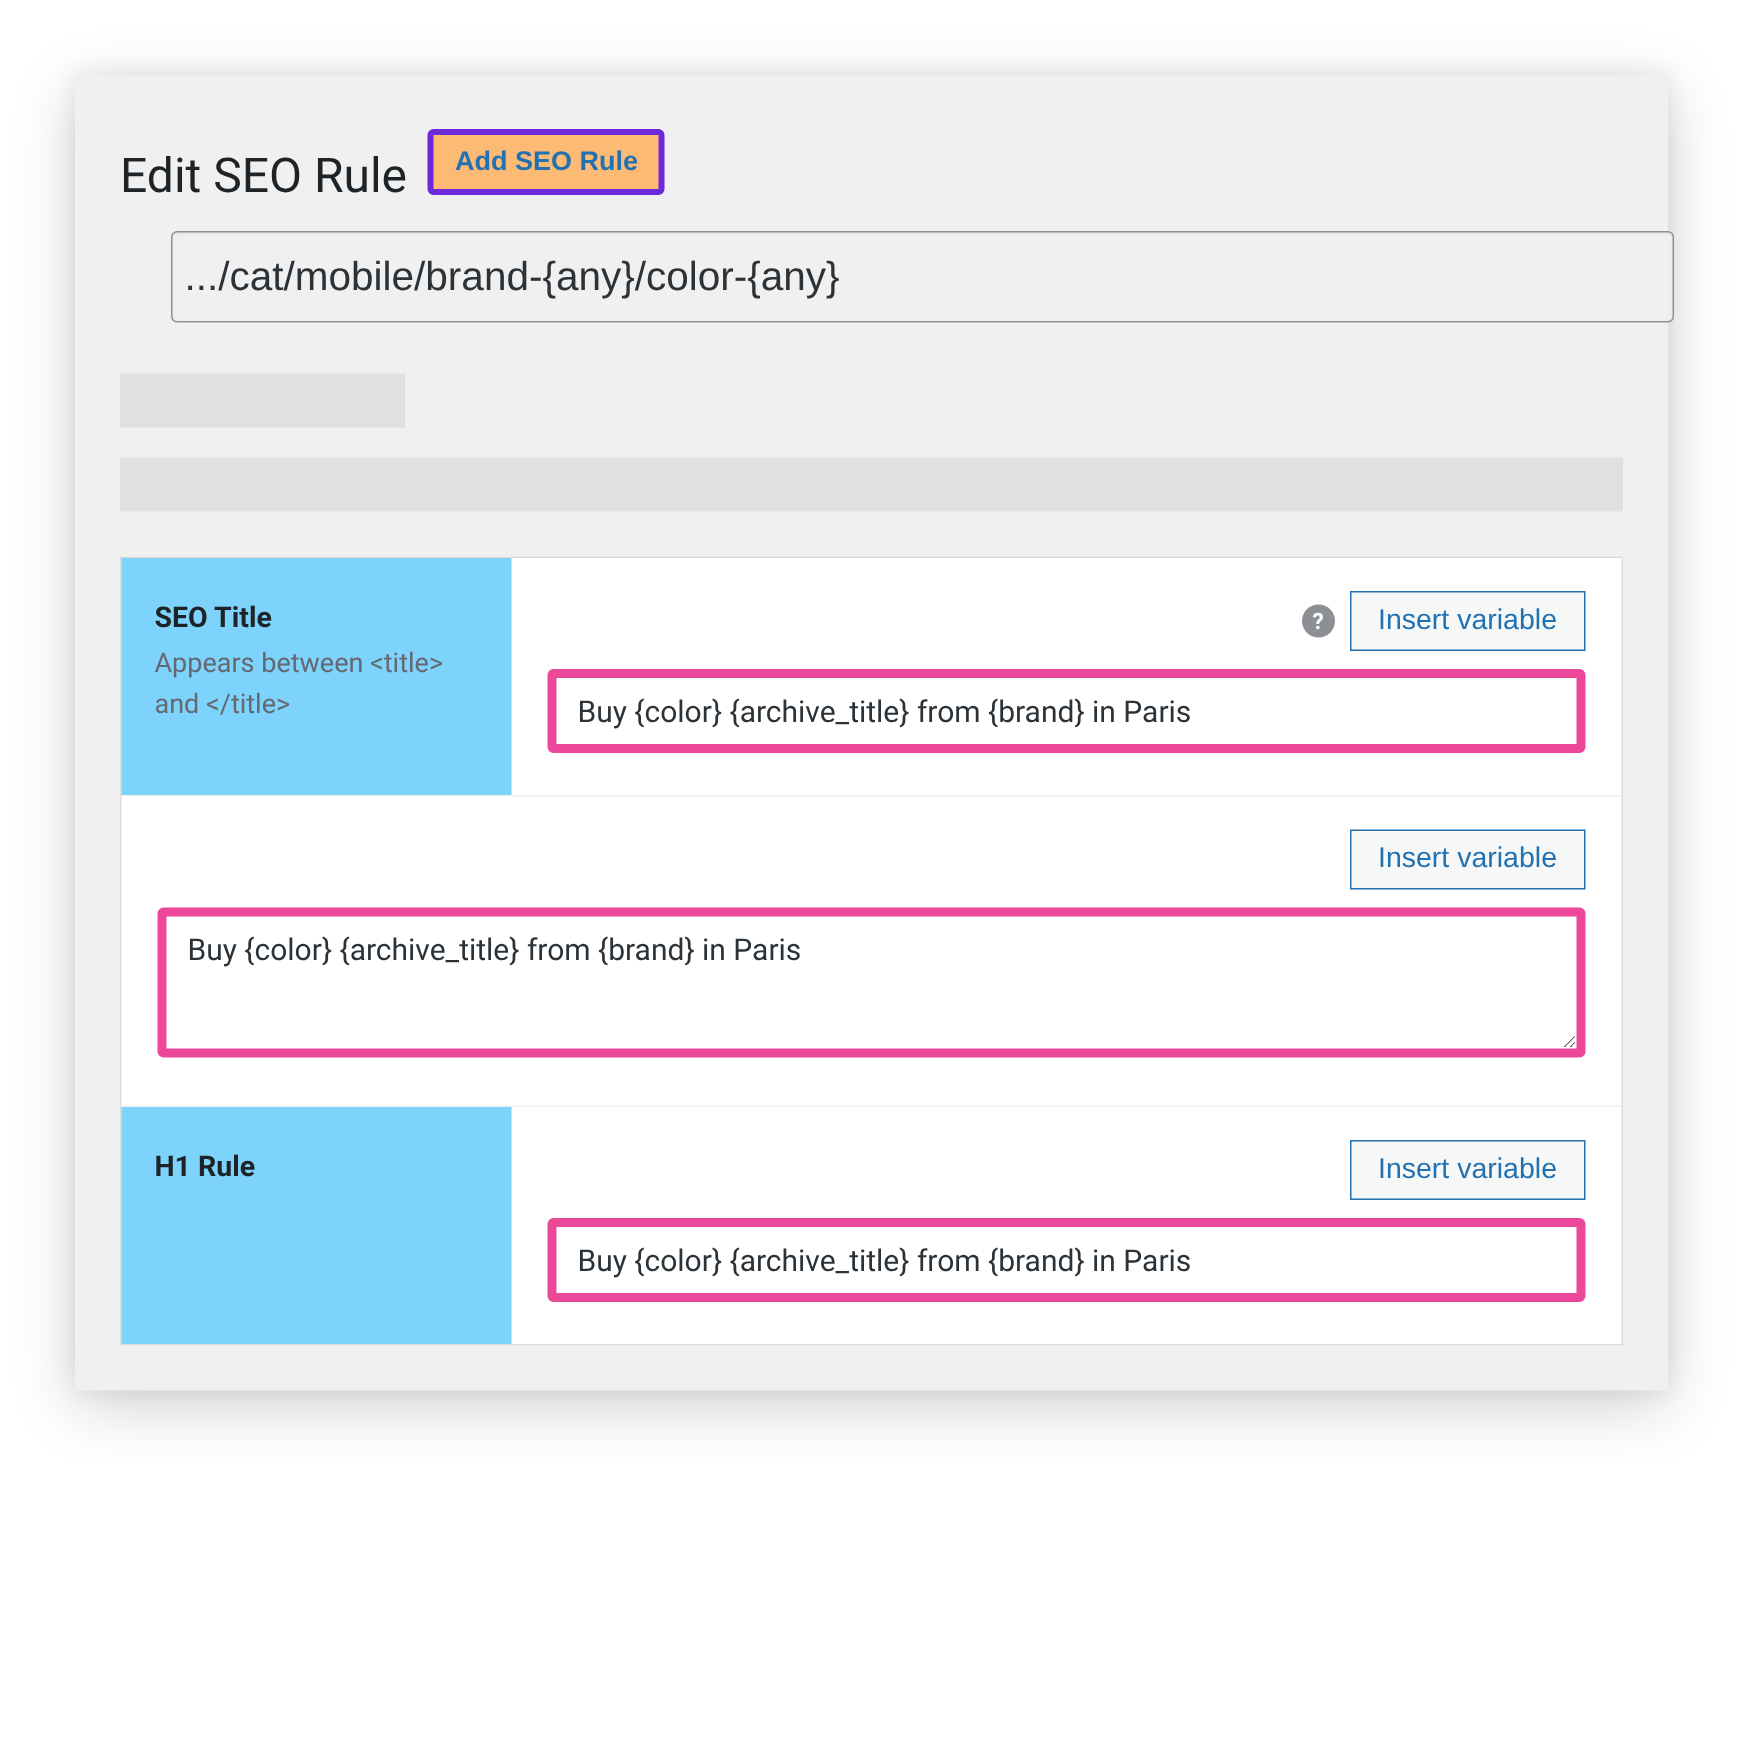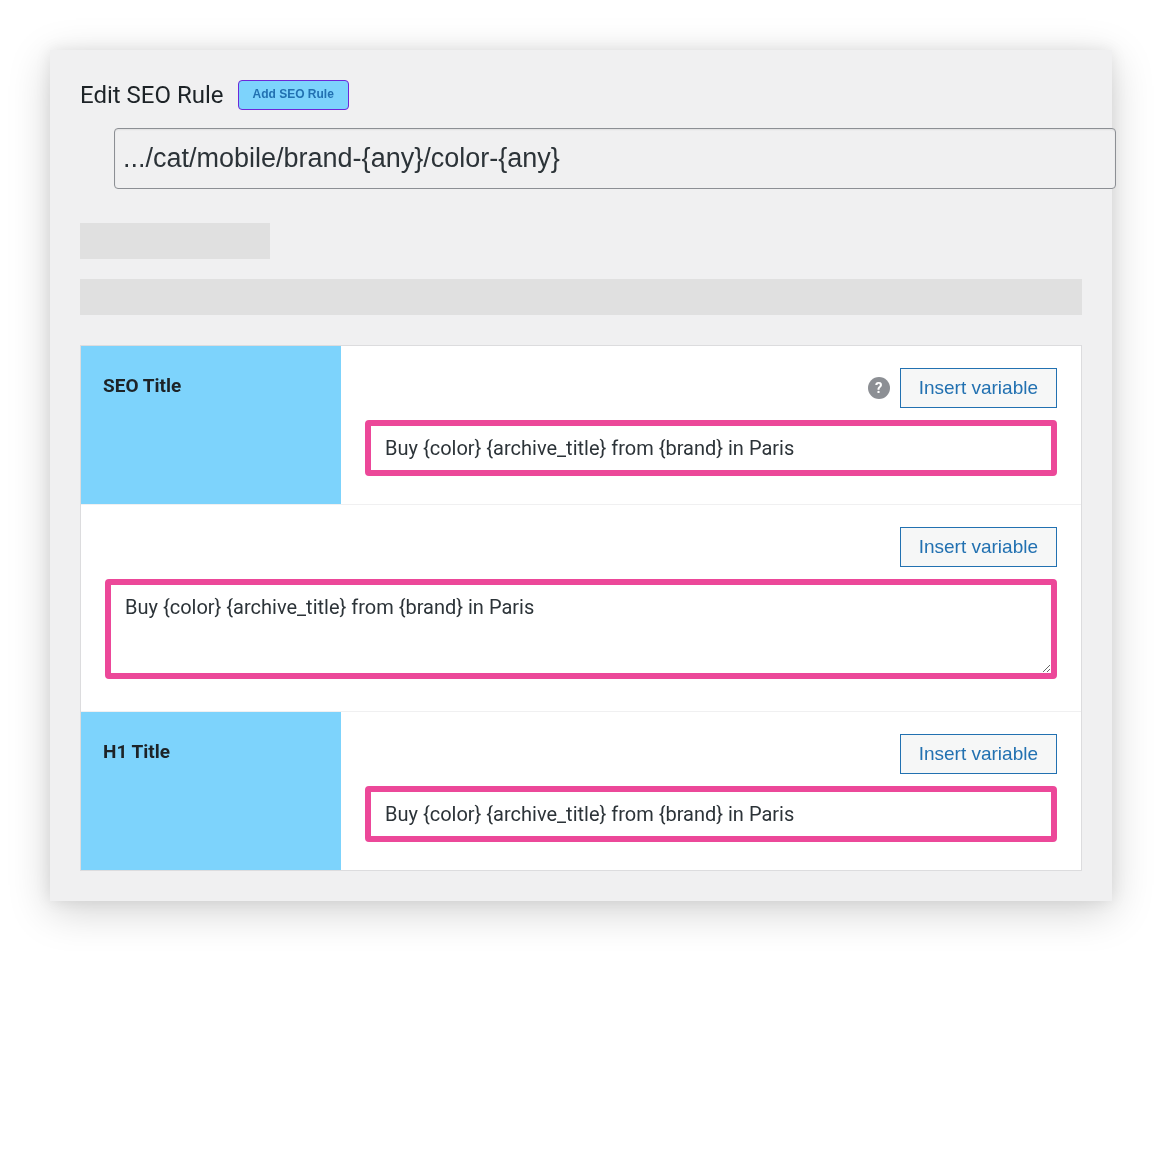--- a/index.html
+++ b/index.html
@@ -19,30 +19,31 @@
       width: 1062px;
       margin: 0 auto;
     }
     .header-row {
       display: flex;
       align-items: center;
       gap: 14px;
       margin-bottom: 18px;
     }
     .page-title {
-      font-size: 24px;
+      font-size: 32px;
       font-weight: 400;
       color: #1d2327;
+      margin-top: 18px;
     }
     .btn-outline {
-      border: 1px solid #6d28d9;
+      border: 4px solid #6d28d9;
       color: #2271b1;
-      background: #7dd3fc;
+      background: #fdba74;
       padding: 6px 14px;
-      font-size: 12px;
+      font-size: 18px;
       font-weight: 600;
       border-radius: 4px;
       cursor: pointer;
       line-height: 1.3;
     }
     .rule-input {
       width: 100%;
       font-size: 27px;
       padding: 14px 8px;
       border: 1px solid #8c8f94;
@@ -155,20 +156,21 @@
   <input type="text" class="rule-input" value=".../cat/mobile/brand-{any}/color-{any}" style="">
 
   <div class="placeholder-block-1"></div>
   <div class="placeholder-block-2"></div>
 
   <div class="metabox">
 
     <div class="field-row">
       <div class="field-label-cell">
         <span class="field-label">SEO Title</span>
+        <span class="field-hint">Appears between &lt;title&gt; and &lt;/title&gt;</span>
       </div>
       <div class="field-input-cell">
         <div class="input-toolbar">
           <span class="help-icon">?</span>
           <button class="insert-btn">Insert variable</button>
         </div>
         <input type="text" class="text-input" value="Buy {color} {archive_title} from {brand} in Paris" style="">
       </div>
     </div>
 
@@ -176,21 +178,21 @@
       <div class="field-input-cell">
         <div class="input-toolbar">
           <button class="insert-btn">Insert variable</button>
         </div>
         <textarea class="text-input" style="">Buy {color} {archive_title} from {brand} in Paris</textarea>
       </div>
     </div>
 
     <div class="field-row">
       <div class="field-label-cell">
-        <span class="field-label">H1 Title</span>
+        <span class="field-label">H1 Rule</span>
       </div>
       <div class="field-input-cell">
         <div class="input-toolbar">
           <button class="insert-btn">Insert variable</button>
         </div>
         <input type="text" class="text-input" value="Buy {color} {archive_title} from {brand} in Paris" style="">
       </div>
     </div>
 
   </div>

